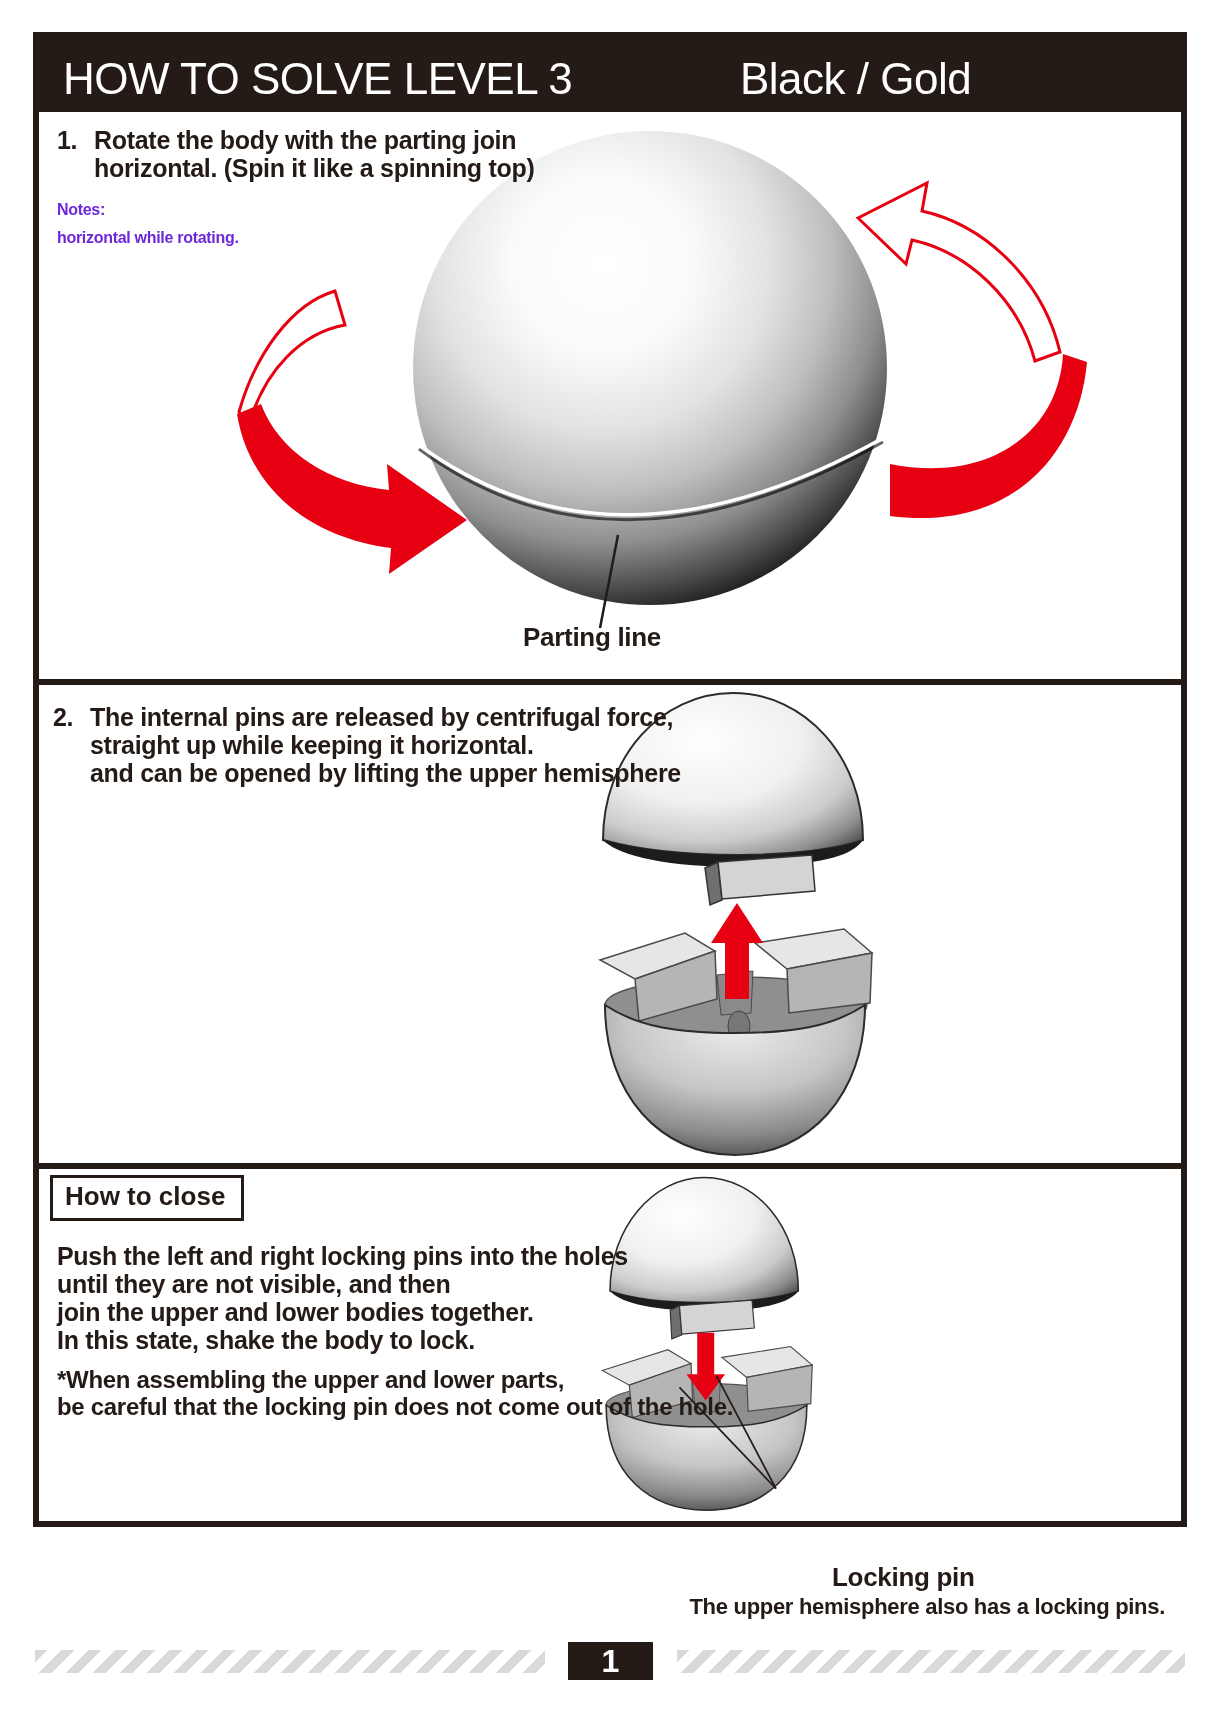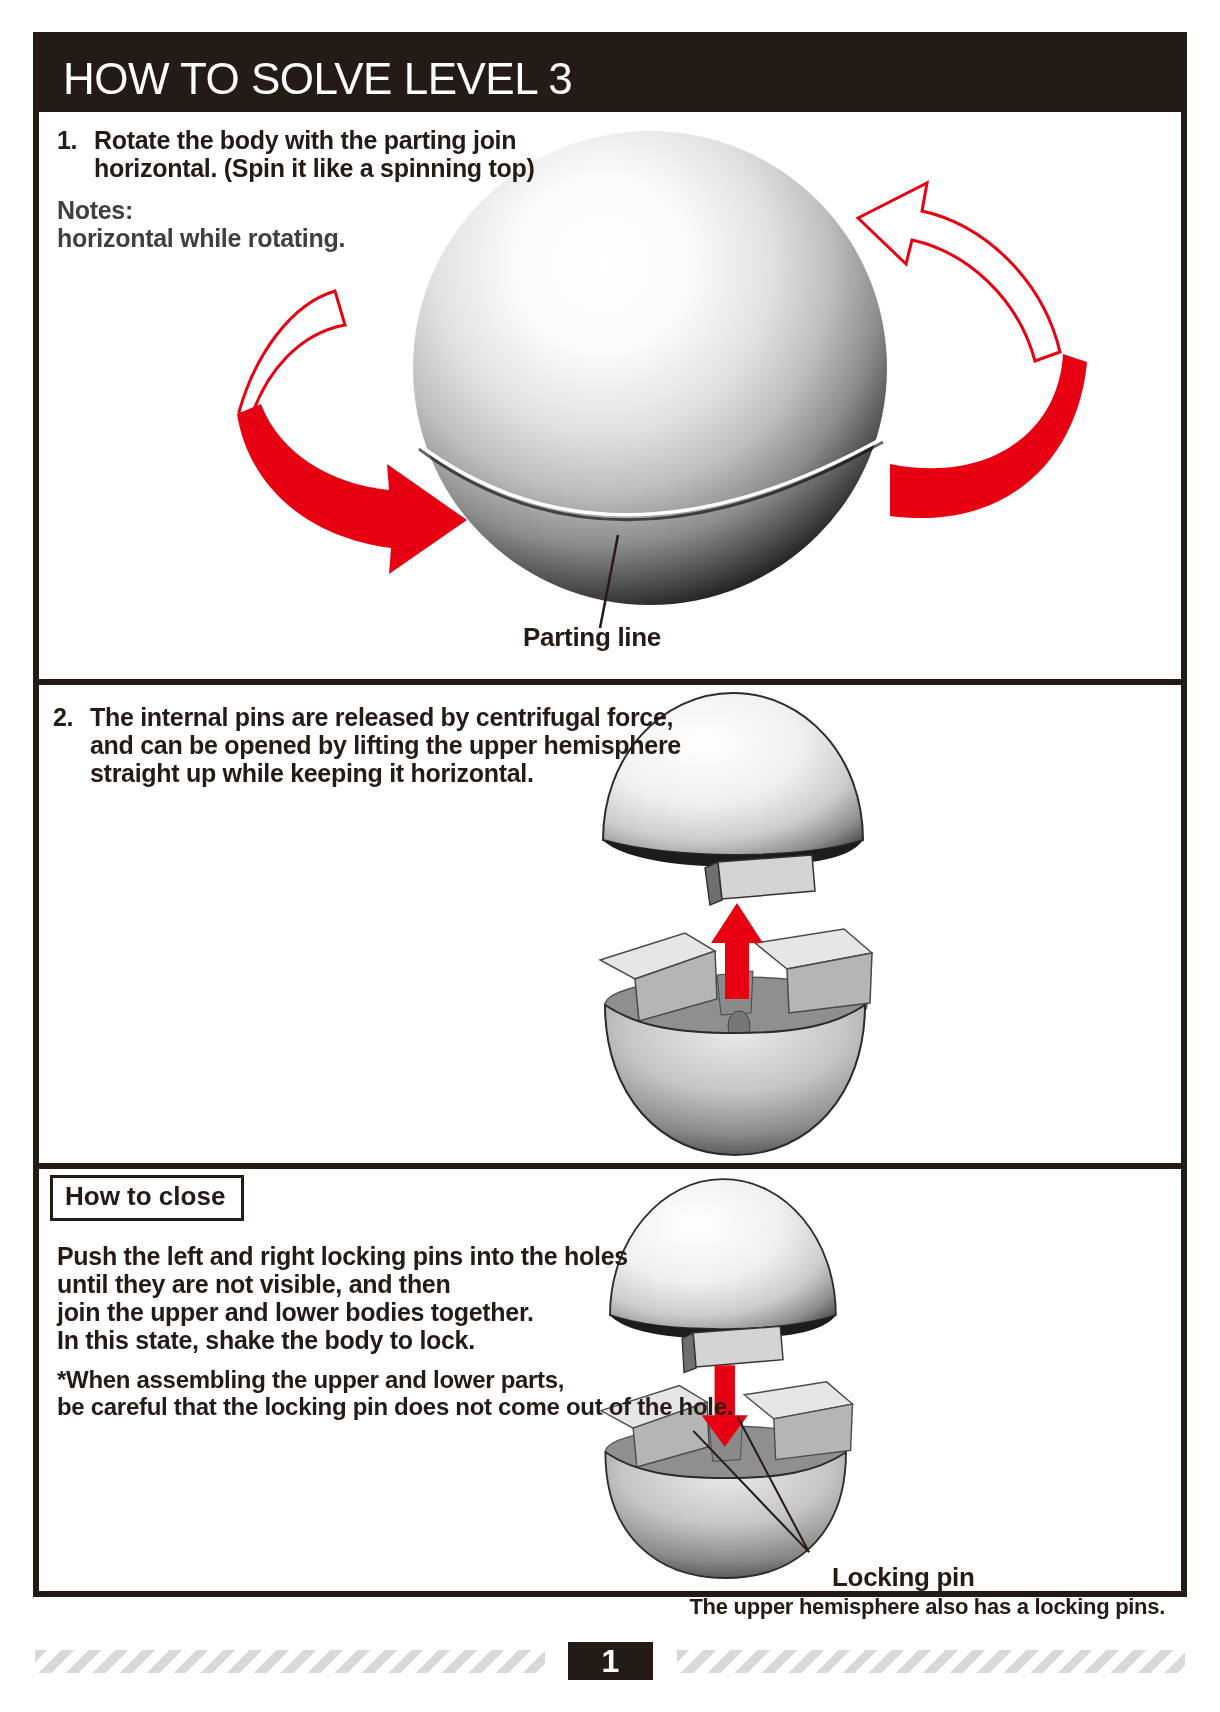--- a/index.html
+++ b/index.html
@@ -7,25 +7,25 @@
         font-family:"Liberation Sans",sans-serif;color:#241a16;}
   
   .header{position:absolute;left:33px;top:32px;width:1154px;height:93px;background:#241a16;
           display:flex;align-items:center;}
   .header .title{position:absolute;left:30px;font-size:44px;color:#fff;letter-spacing:-0.5px;white-space:nowrap;}
   .header .edition{position:absolute;left:707px;font-size:44px;color:#fff;letter-spacing:-0.5px;white-space:nowrap;}
   
   .sec{position:absolute;left:33px;width:1154px;background:#fff;border:6px solid #241a16;box-sizing:border-box;}
   .sec1{top:112px;height:573px;border-top:none;}
   .sec2{top:679px;height:490px;}
-  .sec3{top:1163px;height:434px;}
+  .sec3{top:1163px;height:364px;}
   .sec svg.art{position:absolute;left:0;top:0;width:100%;height:100%;}
   .step{position:absolute;display:flex;font-size:25px;line-height:28px;font-weight:600;letter-spacing:-0.3px;}
   .step .num{width:37px;flex:none;}
-  .notes{position:absolute;font-size:25px;line-height:28px;font-weight:700;color:#404040;letter-spacing:-0.3px;}
+  .notes{position:absolute;font-size:16px;line-height:28px;font-weight:700;color:#6d28d9;letter-spacing:-0.3px;}
   .plabel{position:absolute;font-size:26px;font-weight:600;letter-spacing:-0.3px;}
   .howbox{position:absolute;border:3px solid #241a16;padding:3px 16px 6px 12px;font-size:26px;font-weight:600;display:inline-block;}
   .para{position:absolute;font-size:25px;line-height:28px;font-weight:600;letter-spacing:-0.3px;}
   .smallnote{position:absolute;font-size:24px;line-height:27px;font-weight:600;letter-spacing:-0.3px;}
   .upnote{position:absolute;font-size:22px;font-weight:600;letter-spacing:-0.3px;white-space:nowrap;}
   
   .stripe{position:absolute;top:1650px;height:23px;
           background:repeating-linear-gradient(135deg,#d9d9d9 0 9px,#ffffff 9px 19px);}
   .stripeL{left:35px;width:510px;}
   .stripeR{left:677px;width:508px;}
@@ -33,20 +33,21 @@
            display:flex;align-items:center;justify-content:center;}
   .pagebox span{color:#fff;font-size:32px;font-weight:700;}
 </style>
 </head>
 <body>
 
 <div class="page">
 
   <div class="header">
     <div class="title">HOW TO SOLVE LEVEL 3</div>
+    <div class="edition">Black / Gold</div>
   </div>
 
   <div class="sec sec1">
     <svg class="art" viewBox="0 0 1142 567">
       <defs>
         <radialGradient id="sphereGrad" cx="40%" cy="28%" r="80%">
           <stop offset="0%" stop-color="#ffffff"></stop>
             <stop offset="24%" stop-color="#fafafa"></stop>
           <stop offset="44%" stop-color="#e2e2e2"></stop>
             <stop offset="60%" stop-color="#bfbfbf"></stop>
@@ -121,22 +122,22 @@
         <ellipse cx="700" cy="341" rx="11" ry="15" fill="#777777" stroke="#444444" stroke-width="1"></ellipse>
         <path d="M566,320 C599,342 639,348 696,348 C753,348 793,342 826,320 C826,410 770,470 696,470 C622,470 566,410 566,320 Z" fill="url(#bowlGrad)" stroke="#2b2b2b" stroke-width="2"></path>
       </g>
       <polygon points="698,218 672,258 686,258 686,314 710,314 710,258 724,258" fill="#e60012"></polygon>
     </svg>
 
     <div class="step" style="left:14px;top:18px;">
       <div class="num">2.</div>
       <div>
         <div>The internal pins are released by centrifugal force,</div>
+        <div>straight up while keeping it horizontal.</div>
         <div>and can be opened by lifting the upper hemisphere</div>
-        <div>straight up while keeping it horizontal.</div>
       </div>
     </div>
   </div>
 
   <div class="sec sec3">
     <svg class="art" viewBox="0 0 1142 456">
       <g>
         <path d="M571,158 C571,76 627,11 693,11 C761,11 815,76 815,158 C761,177 631,179 571,158 Z" fill="url(#domeGrad)" stroke="#2b2b2b" stroke-width="2"></path>
         <path d="M571,158 C631,179 761,177 815,158 C803,174 771,183 693,184 C615,183 583,171 571,158 Z" fill="#1c1c1c"></path>
         <g>

